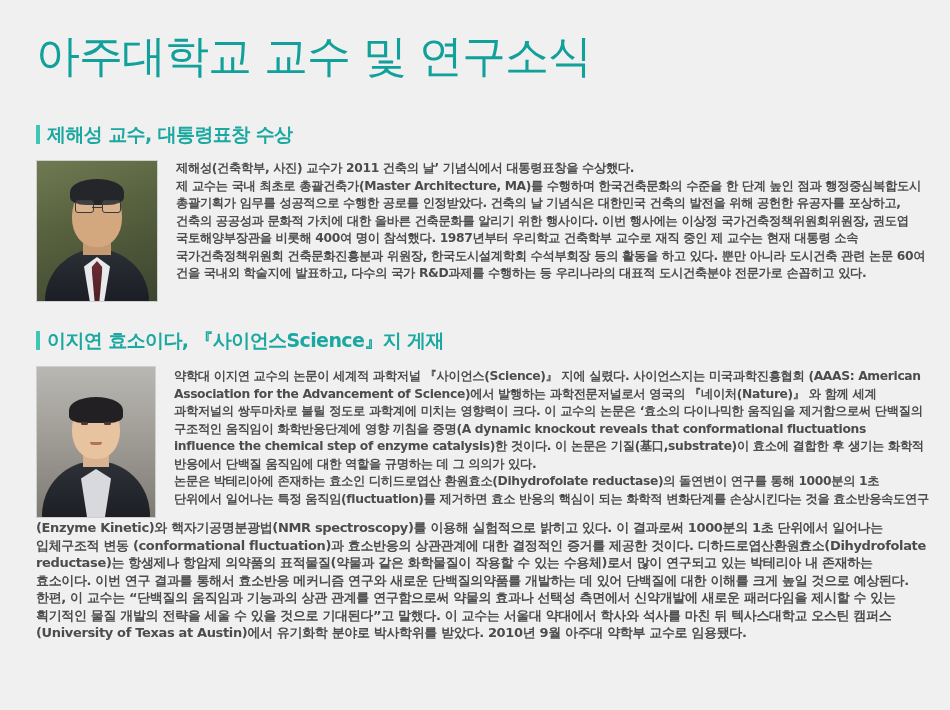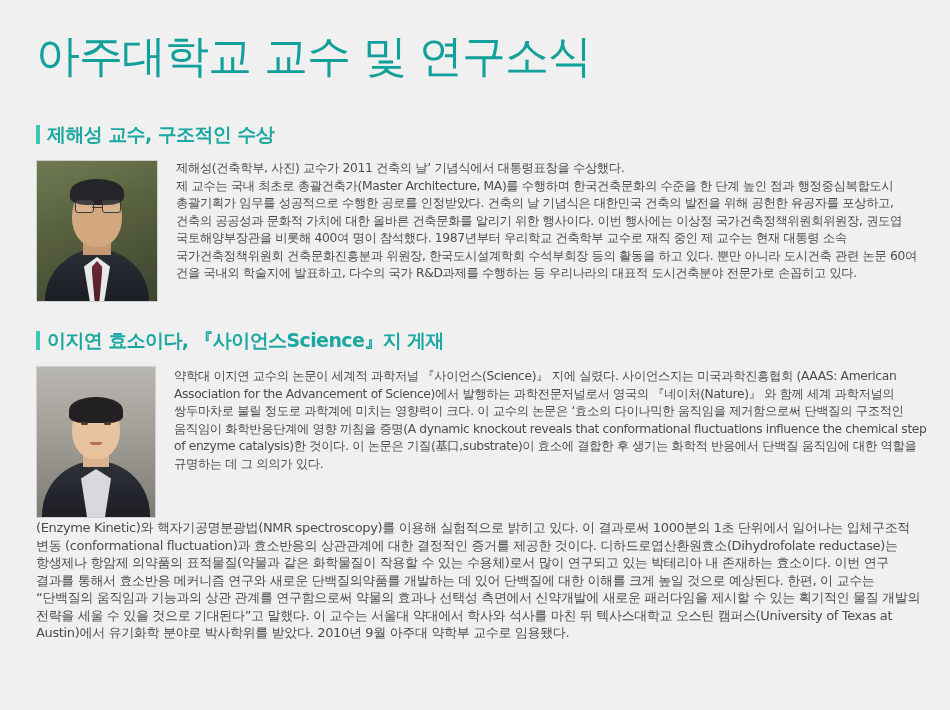--- a/index.html
+++ b/index.html
@@ -56,20 +56,21 @@
     margin-right: 7px;
     flex: none;
   }
   .section-1 { margin-top: 40px; }
   .section-2 { margin-top: 26px; }
 
   
   .article {
     position: relative;
     padding: 0 0 0 16px;
+    font-weight: bold;
   }
   .article-top {
     display: flex;
     align-items: flex-start;
     margin-top: 12px;
   }
   .photo {
     flex: none;
     border: 1px solid #cfcfcf;
     background: #8d8d8d;
@@ -225,21 +226,21 @@
 </style>
 </head>
 <body>
 
 <div class="page">
 
   <h1 class="page-title">아주대학교 교수 및 연구소식</h1>
 
   <h2 class="section-heading section-1">
     <span class="bar"></span>
-    <span>제해성 교수, 구조적인 수상</span>
+    <span>제해성 교수, 대통령표창 수상</span>
   </h2>
 
   <div class="article article-1">
     <div class="article-top">
       <div class="photo photo-1">
         <span class="p1-bg"></span>
         <span class="p1-body"></span>
         <span class="p1-shirt"></span>
         <span class="p1-tie"></span>
         <span class="p1-neck"></span>
@@ -270,20 +271,21 @@
         <span class="p2-shirt"></span>
         <span class="p2-neck"></span>
         <span class="p2-head"></span>
         <span class="p2-hair-top"></span>
         <span class="p2-eye-l"></span>
         <span class="p2-eye-r"></span>
         <span class="p2-mouth"></span>
       </div>
       <div class="body-text">
         <p>약학대 이지연 교수의 논문이 세계적 과학저널 『사이언스(Science)』 지에 실렸다. 사이언스지는 미국과학진흥협회 (AAAS: American Association for the Advancement of Science)에서 발행하는 과학전문저널로서 영국의 『네이처(Nature)』 와 함께 세계 과학저널의 쌍두마차로 불릴 정도로 과학계에 미치는 영향력이 크다. 이 교수의 논문은 ‘효소의 다이나믹한 움직임을 제거함으로써 단백질의 구조적인 움직임이 화학반응단계에 영향 끼침을 증명(A dynamic knockout reveals that conformational fluctuations influence the chemical step of enzyme catalysis)한 것이다. 이 논문은 기질(基口,substrate)이 효소에 결합한 후 생기는 화학적 반응에서 단백질 움직임에 대한 역할을 규명하는 데 그 의의가 있다.</p>
+        <p>논문은 박테리아에 존재하는 효소인 디히드로엽산 환원효소(Dihydrofolate reductase)의 돌연변이 연구를 통해 1000분의 1초 단위에서 일어나는 특정 움직임(fluctuation)를 제거하면 효소 반응의 핵심이 되는 화학적 변화단계를 손상시킨다는 것을 효소반응속도연구</p>
       </div>
     </div>
     <div class="article-rest">
       <p>(Enzyme Kinetic)와 핵자기공명분광법(NMR spectroscopy)를 이용해 실험적으로 밝히고 있다. 이 결과로써 1000분의 1초 단위에서 일어나는 입체구조적 변동 (conformational fluctuation)과 효소반응의 상관관계에 대한 결정적인 증거를 제공한 것이다. 디하드로엽산환원효소(Dihydrofolate reductase)는 항생제나 항암제 의약품의 표적물질(약물과 같은 화학물질이 작용할 수 있는 수용체)로서 많이 연구되고 있는 박테리아 내 존재하는 효소이다. 이번 연구 결과를 통해서 효소반응 메커니즘 연구와 새로운 단백질의약품를 개발하는 데 있어 단백질에 대한 이해를 크게 높일 것으로 예상된다. 한편, 이 교수는 “단백질의 움직임과 기능과의 상관 관계를 연구함으로써 약물의 효과나 선택성 측면에서 신약개발에 새로운 패러다임을 제시할 수 있는 획기적인 물질 개발의 전략을 세울 수 있을 것으로 기대된다”고 말했다. 이 교수는 서울대 약대에서 학사와 석사를 마친 뒤 텍사스대학교 오스틴 캠퍼스(University of Texas at Austin)에서 유기화학 분야로 박사학위를 받았다. 2010년 9월 아주대 약학부 교수로 임용됐다.</p>
     </div>
   </div>
 
 </div>
 
 </body></html>

